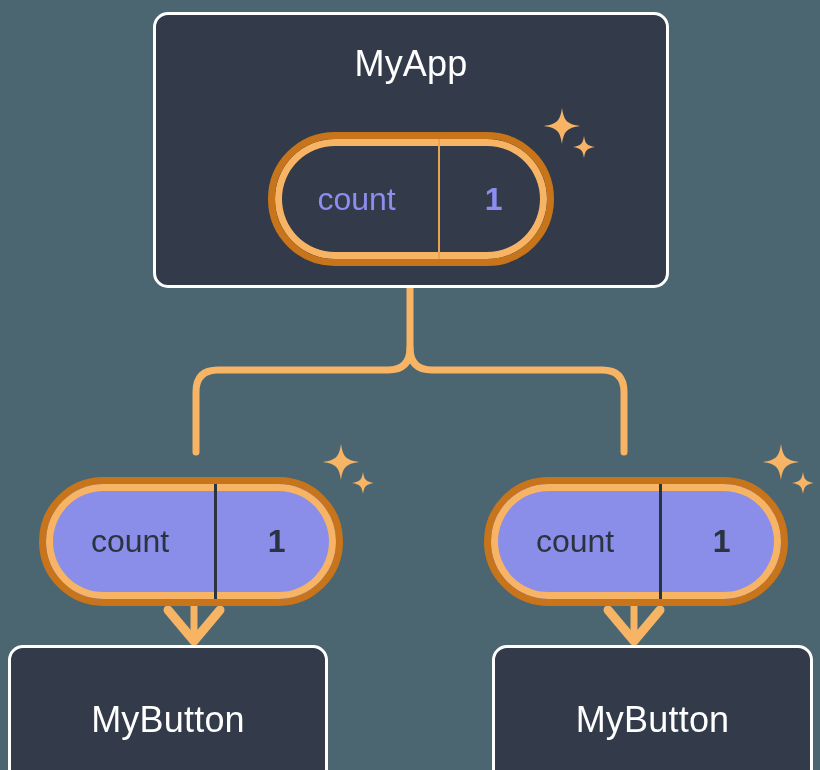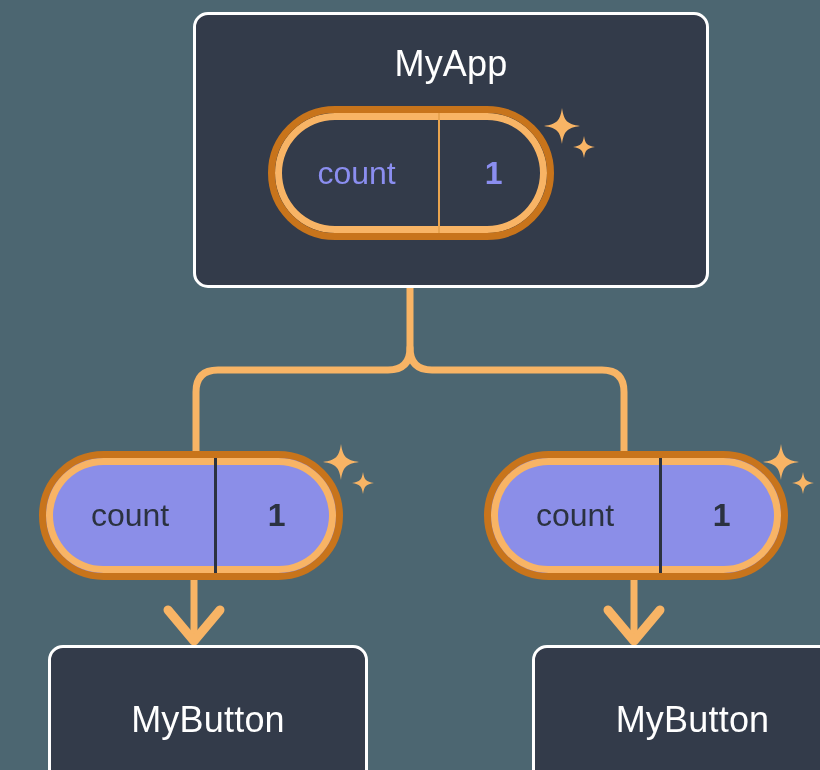--- a/index.html
+++ b/index.html
@@ -30,21 +30,20 @@
     pointer-events: none;
   }
 
   
   .comp-box {
     position: absolute;
     box-sizing: border-box;
     background: #333b4a;
     border: 3px solid #ffffff;
     border-radius: 15px;
-    margin-left: 40px;
   }
   .comp-title {
     color: #ffffff;
     font-size: 36px;
     font-weight: 400;
     letter-spacing: .2px;
     text-align: center;
     white-space: nowrap;
   }
 
@@ -71,20 +70,21 @@
   }
   #box-mybutton-right {
     left: 492px;
     top: 645px;
     width: 321px;
   }
 
   
   .pill-wrap {
     position: absolute;
+    margin-top: 26px;
   }
   .pill {
     position: relative;
     box-sizing: border-box;
     display: flex;
     align-items: stretch;
     border-radius: 999px;
     border: 7px solid #c8741b;            
     box-shadow: inset 0 0 0 7px #f8b465;  
     overflow: hidden;

